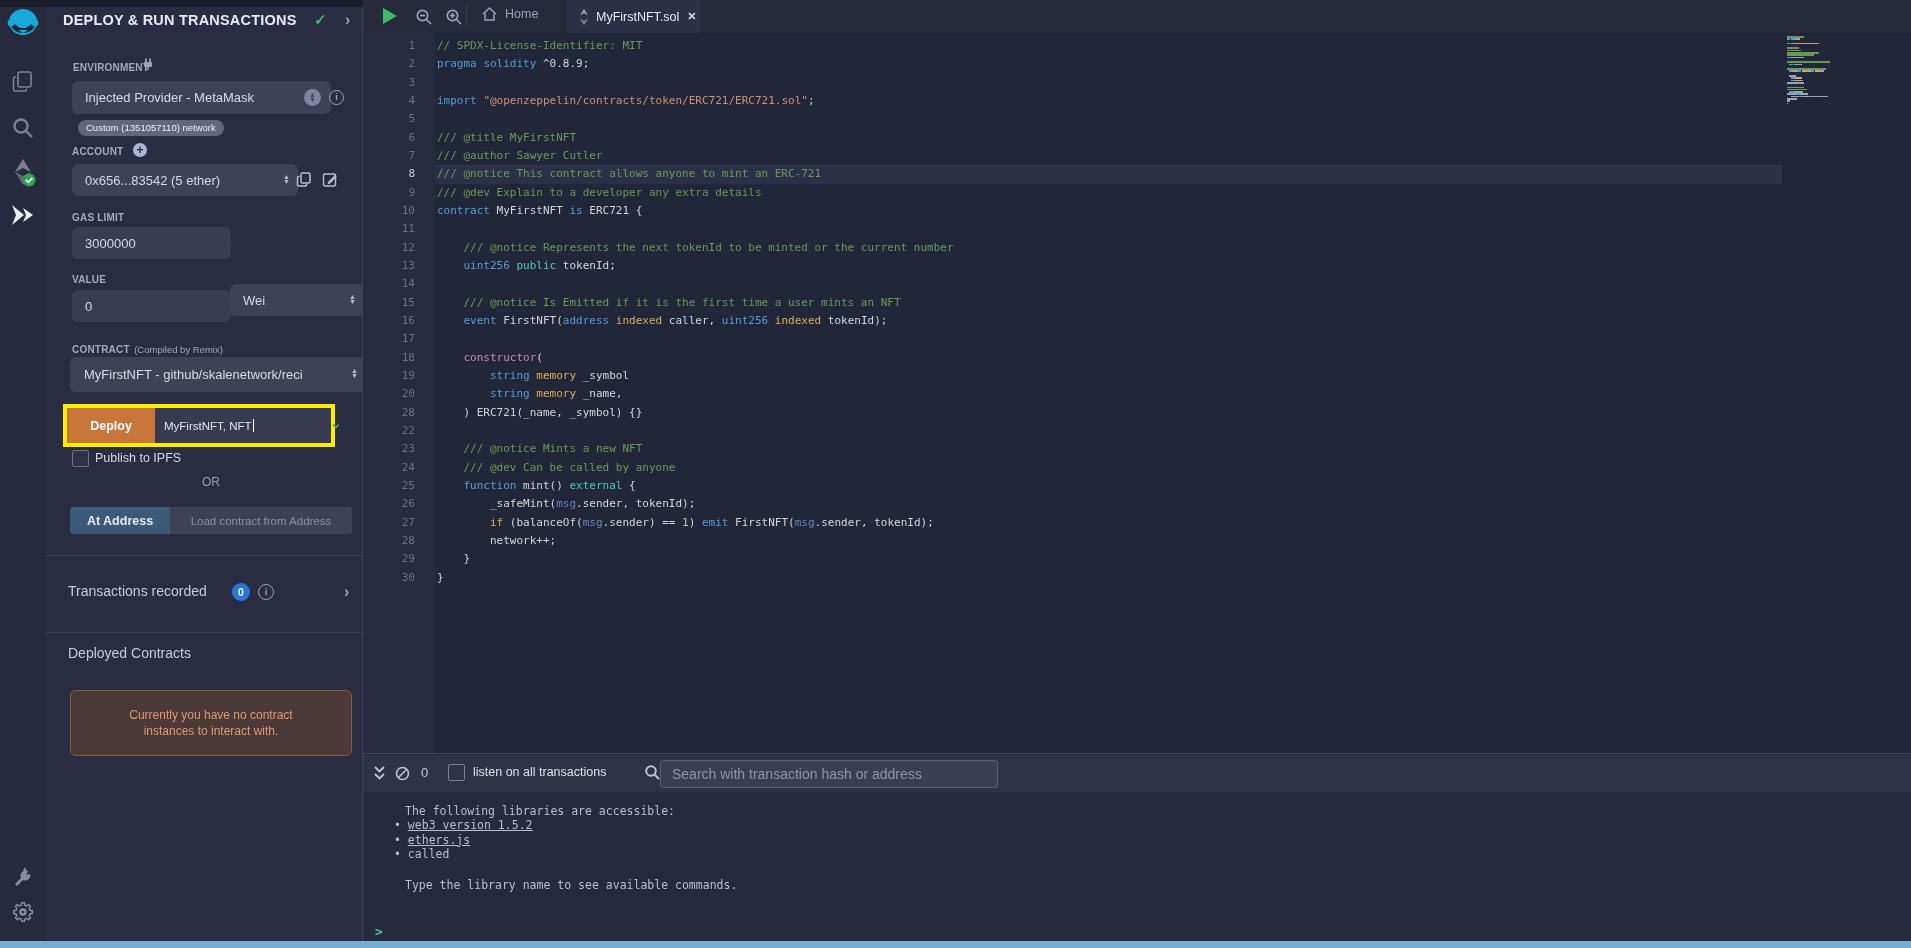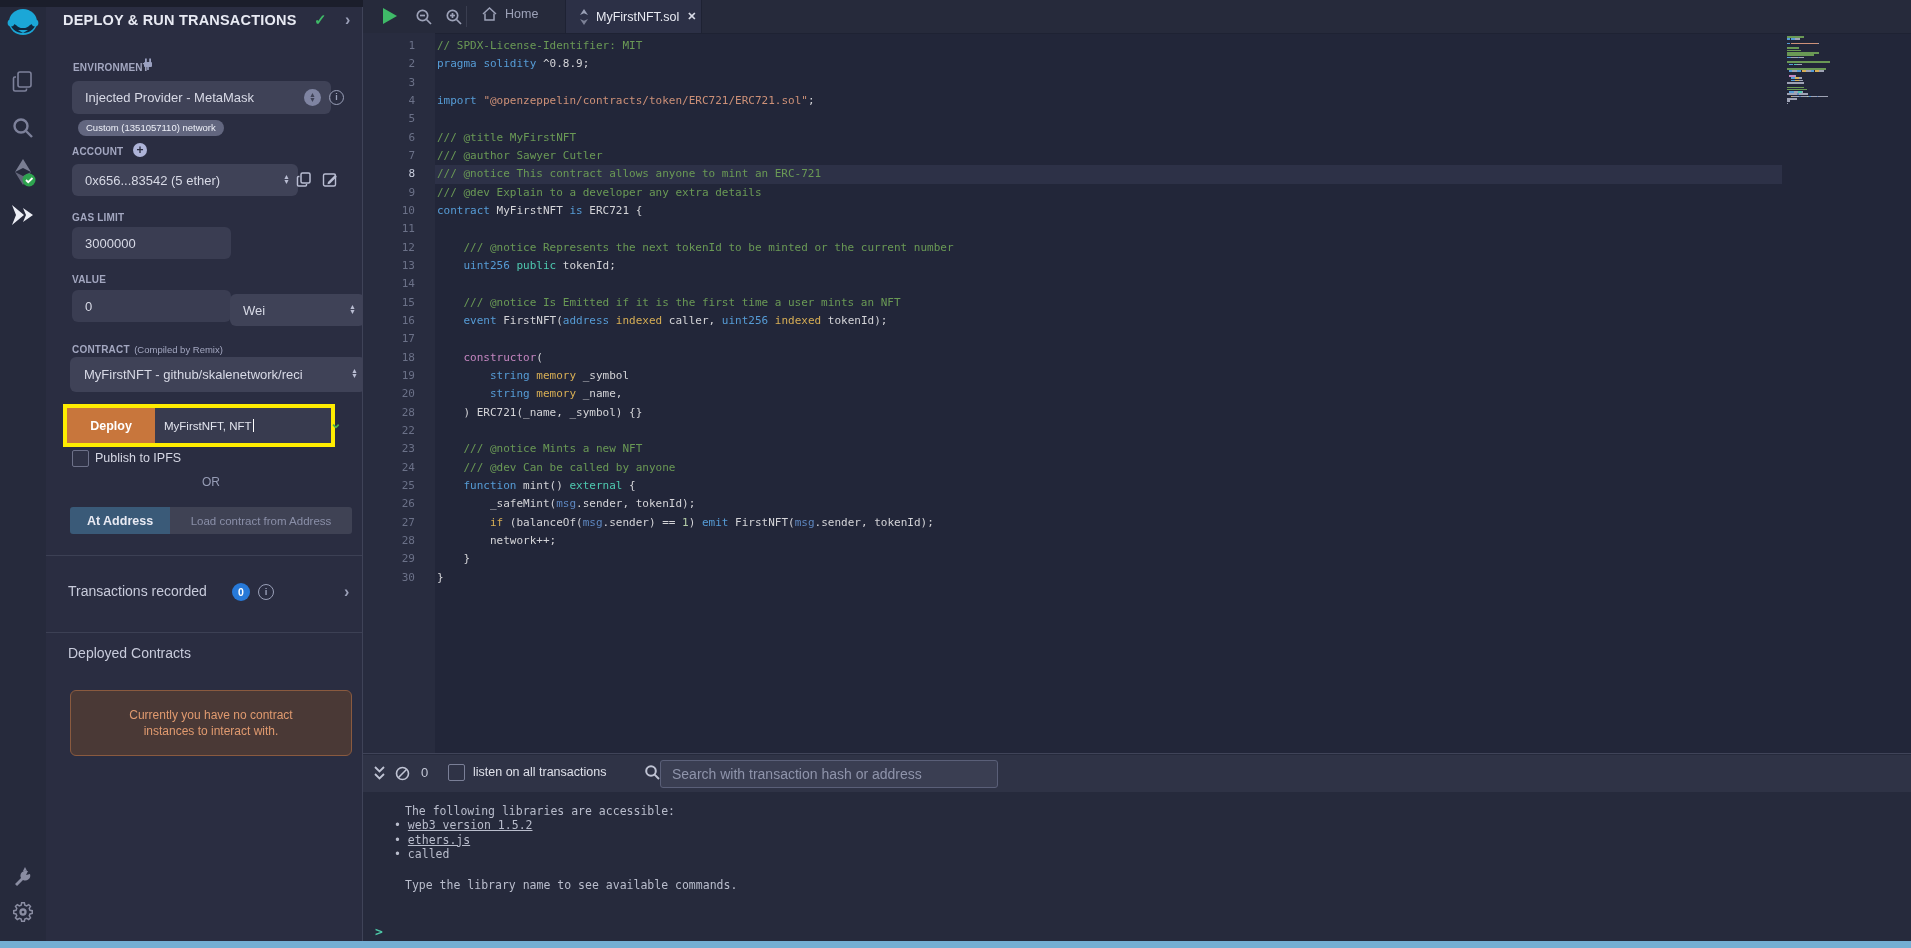--- a/index.html
+++ b/index.html
@@ -145,21 +145,21 @@
 
     <div class="abs lbl" style="left:26px;top:212px;">GAS LIMIT</div>
     <div class="abs inp" style="left:26px;top:227px;width:146px;height:32px;padding-left:13px;">
       <span>3000000</span>
     </div>
 
     <div class="abs lbl" style="left:26px;top:274px;">VALUE</div>
     <div class="abs inp" style="left:26px;top:290px;width:146px;height:32px;padding-left:13px;">
       <span>0</span>
     </div>
-    <div class="abs sel" style="left:184px;top:294px;width:122px;height:32px;padding-left:13px;">
+    <div class="abs sel" style="left:184px;top:284px;width:122px;height:32px;padding-left:13px;">
       <span>Wei</span>
       <span class="abs updown" style="right:9px;top:10px;">▲<br>▼</span>
     </div>
 
     <div class="abs" style="left:26px;top:339px;">
       <span class="lbl">CONTRACT</span>
       <span style="font-size:9.5px;color:#a3a7c0;">(Compiled by Remix)</span>
     </div>
     <div class="abs sel" style="left:24px;top:357px;width:282px;height:35px;padding-left:14px;overflow:hidden;white-space:nowrap;">
       <span>MyFirstNFT - github/skalenetwork/reci</span>

